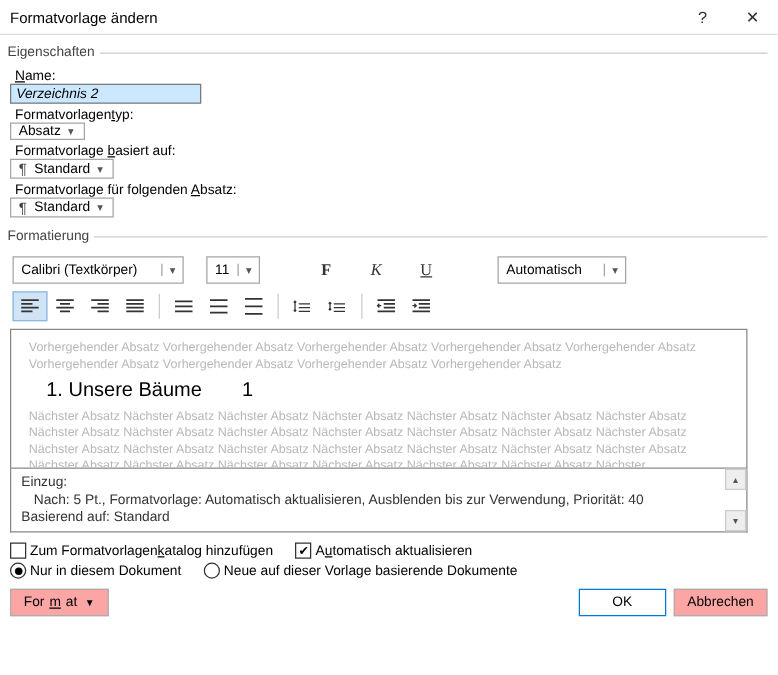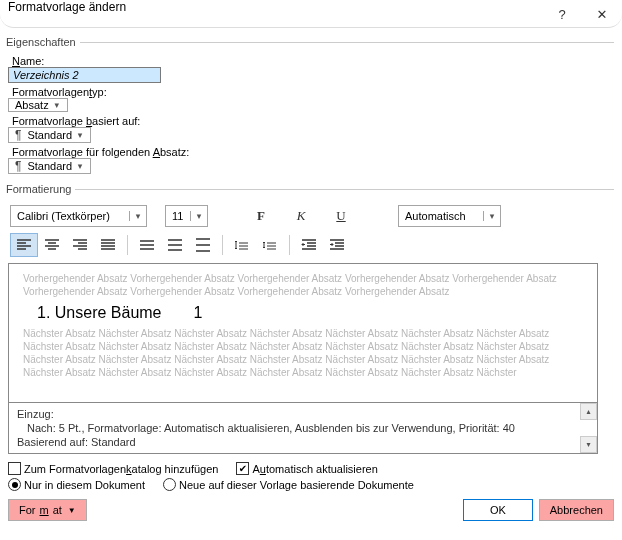--- a/index.html
+++ b/index.html
@@ -1,17 +1,17 @@
 <!DOCTYPE html>
 <html><head>
 <meta charset="utf-8">
 <style>
   * { box-sizing: border-box; }
   body { margin: 0; font-family: "Segoe UI", Tahoma, sans-serif; font-size: 11px; color: #000; background: #fff; width: 622px; }
-  .titlebar { display: flex; align-items: flex-start; height: 28px; background: #fff; border-bottom: 1px solid #ddd; padding-left: 8px; border-radius: 14px; }
+  .titlebar { display: flex; align-items: center; height: 28px; background: #fff; border-bottom: 1px solid #ddd; padding-left: 8px; }
   .titlebar .title { flex: 1; font-size: 12px; }
   .titlebar .ctl { width: 40px; height: 28px; display: flex; align-items: center; justify-content: center; font-size: 13px; color: #333; }
   .content { padding: 4px 8px 8px 8px; }
   fieldset { border: 1px solid #ccc; border-left: none; border-right: none; border-bottom: none; margin: 4px 0 2px 0; padding: 4px 16px 2px 0; position: relative; }
   fieldset > legend { padding: 0 4px 0 0; color: #444; font-size: 11px; margin-left: -2px; }
   .row { display: flex; align-items: flex-start; margin: 3px 0; flex-direction: column; }
   .lbl { width: 198px; padding-left: 4px; }
   .u { text-decoration: underline; }
   input[type=text].field { flex: 1; height: 32px; border: 1px solid #7a7a7a; padding: 1px 4px; font-family: inherit; font-size: 11px; font-style: italic; }
   input[type=text].field.sel { background: #cce8ff; color: #000; }
@@ -28,21 +28,21 @@
   .auto-combo .txt { width: 84px; }
   .toolbtn { width: 22px; height: 22px; display: flex; align-items: center; justify-content: center; border: 1px solid transparent; color: #333; }
   .toolbtn.bold { font-weight: bold; font-family: "Times New Roman", serif; font-size:13px;}
   .toolbtn.italic { font-style: italic; font-family: "Times New Roman", serif; font-size:13px;}
   .toolbtn.underline { text-decoration: underline; font-family: "Times New Roman", serif; font-size:13px;}
   .para-bar { display: flex; align-items: center; gap: 0; margin: 4px 0 6px 0; padding-left: 2px; }
   .pbtn { width: 28px; height: 24px; display: flex; align-items: center; justify-content: center; border: 1px solid transparent; }
   .pbtn.active { border: 1px solid #8bb7e0; background: #d0e4f5; }
   .sep { width: 1px; height: 20px; background: #ccc; margin: 0 5px; }
   svg.icn { width: 16px; height: 16px; }
-  .preview { border: 1px solid #888; height: 140px; padding: 8px 14px; overflow: hidden; color: #b8b8b8; font-size: 10px; line-height: 13px; }
+  .preview { border: 1px solid #888; height: 112px; padding: 8px 14px; overflow: hidden; color: #b8b8b8; font-size: 10px; line-height: 13px; }
   .preview .sample { color: #000; font-size: 16px; margin: 8px 0 8px 14px; }
   .desc { border: 1px solid #888; border-top: none; padding: 4px 8px 4px 8px; position: relative; color: #333; line-height: 14px; }
   .desc .scrollbtn { position: absolute; right: 0; width: 17px; height: 17px; background: #eee; border: 1px solid #ccc; display:flex; align-items:center; justify-content:center; font-size:8px; color:#555;}
   .checks { margin-top: 6px; }
   .checkrow { display: flex; align-items: center; gap: 3px; margin: 3px 0; }
   .cb, .rb { width:13px; height:13px; border:1px solid #333; display:inline-flex; align-items:center; justify-content:center; font-size:10px; background:#fff;}
   .rb { border-radius:50%; }
   .rb .dot { width:6px; height:6px; border-radius:50%; background:#000; }
   .footer { display: flex; align-items: center; margin-top: 8px; gap: 6px; }
   .btn { height: 22px; border: 1px solid #adadad; background: #fca5a5; padding: 0 10px; display:flex; align-items:center; gap:4px; font-size:11px;}

